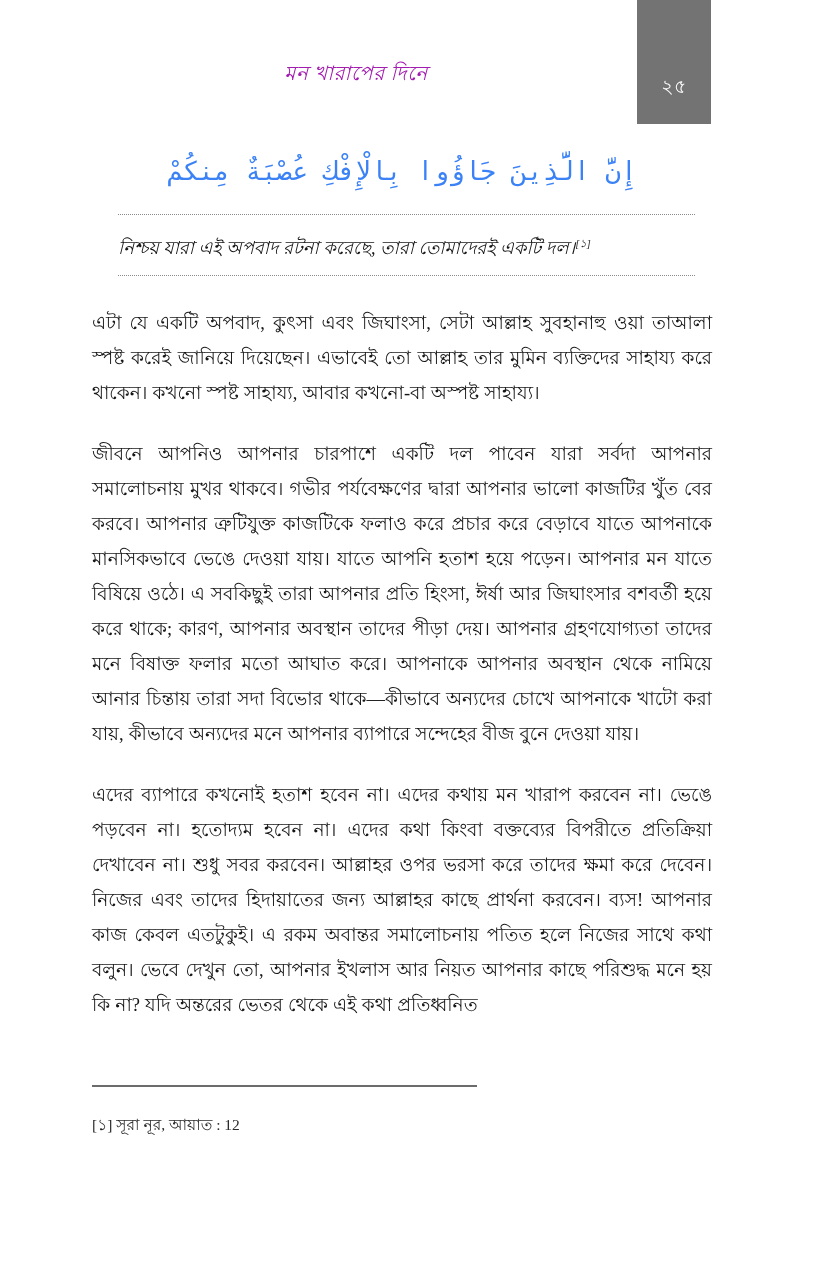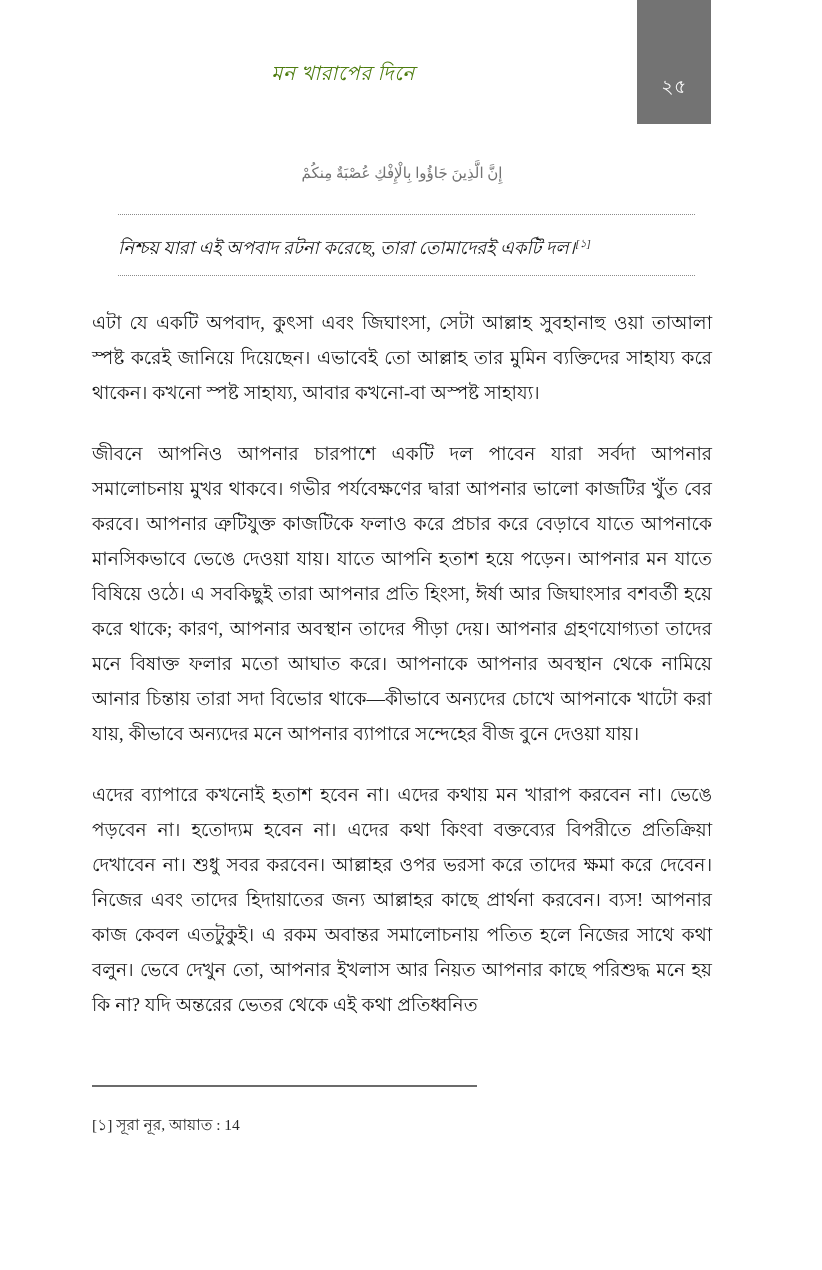--- a/index.html
+++ b/index.html
@@ -36,26 +36,26 @@
     bottom: 20px;
     text-align: center;
     color: #ffffff;
     font-size: 19px;
     font-family: "Liberation Sans", sans-serif;
     letter-spacing: 0.5px;
   }
   .running-head {
     position: absolute;
     top: 58px;
-    left: 83px;
+    left: 96px;
     width: 520px;
     text-align: center;
     font-size: 20px;
     font-style: italic;
-    color: #4d7c0f;
+    color: #a21caf;
     font-family: "Liberation Serif", serif;
     letter-spacing: 0.6px;
   }
 
   
   .content {
     position: absolute;
     top: 128px;
     left: 92px;
     width: 620px;
@@ -71,24 +71,24 @@
   }
   p.body-text:last-child {
     margin-bottom: 7px;
   }
 
   
   .arabic-verse {
     margin: 22px 0 18px 0;
     text-align: center;
     direction: rtl;
-    font-size: 15px;
+    font-size: 26px;
     line-height: 46px;
-    font-family: Liberation Serif, serif;
-    color: #737373;
+    font-family: Liberation Mono, monospace;
+    color: #3b82f6;
   }
 
   
   .translation-box {
     margin: 0 0 30px 0;
     padding: 13px 0 12px 0;
     border-top: 1px dotted #8a8a8a;
     border-bottom: 1px dotted #8a8a8a;
     margin-left: 26px;
     margin-right: 17px;
@@ -154,17 +154,17 @@
     <p class="body-text">জীবনে আপনিও আপনার চারপাশে একটি দল পাবেন যারা সর্বদা আপনার সমালোচনায় মুখর থাকবে। গভীর পর্যবেক্ষণের দ্বারা আপনার ভালো কাজটির খুঁত বের করবে। আপনার ত্রুটিযুক্ত কাজটিকে ফলাও করে প্রচার করে বেড়াবে যাতে আপনাকে মানসিকভাবে ভেঙে দেওয়া যায়। যাতে আপনি হতাশ হয়ে পড়েন। আপনার মন যাতে বিষিয়ে ওঠে। এ সবকিছুই তারা আপনার প্রতি হিংসা, ঈর্ষা আর জিঘাংসার বশবর্তী হয়ে করে থাকে; কারণ, আপনার অবস্থান তাদের পীড়া দেয়। আপনার গ্রহণযোগ্যতা তাদের মনে বিষাক্ত ফলার মতো আঘাত করে। আপনাকে আপনার অবস্থান থেকে নামিয়ে আনার চিন্তায় তারা সদা বিভোর থাকে—কীভাবে অন্যদের চোখে আপনাকে খাটো করা যায়, কীভাবে অন্যদের মনে আপনার ব্যাপারে সন্দেহের বীজ বুনে দেওয়া যায়।</p>
 
     <p class="body-text">এদের ব্যাপারে কখনোই হতাশ হবেন না। এদের কথায় মন খারাপ করবেন না। ভেঙে পড়বেন না। হতোদ্যম হবেন না। এদের কথা কিংবা বক্তব্যের বিপরীতে প্রতিক্রিয়া দেখাবেন না। শুধু সবর করবেন। আল্লাহর ওপর ভরসা করে তাদের ক্ষমা করে দেবেন। নিজের এবং তাদের হিদায়াতের জন্য আল্লাহর কাছে প্রার্থনা করবেন। ব্যস! আপনার কাজ কেবল এতটুকুই। এ রকম অবান্তর সমালোচনায় পতিত হলে নিজের সাথে কথা বলুন। ভেবে দেখুন তো, আপনার ইখলাস আর নিয়ত আপনার কাছে পরিশুদ্ধ মনে হয় কি না? যদি অন্তরের ভেতর থেকে এই কথা প্রতিধ্বনিত</p>
 
   </div>
 
   <div class="footnote-area">
     <div class="footnote-rule"></div>
     <div class="footnote-text">
       <span class="footnote-marker">[১]</span>
-      <span>সূরা নূর, আয়াত : 14</span>
+      <span>সূরা নূর, আয়াত : 12</span>
     </div>
   </div>
 
 </div>
 
 </body></html>

